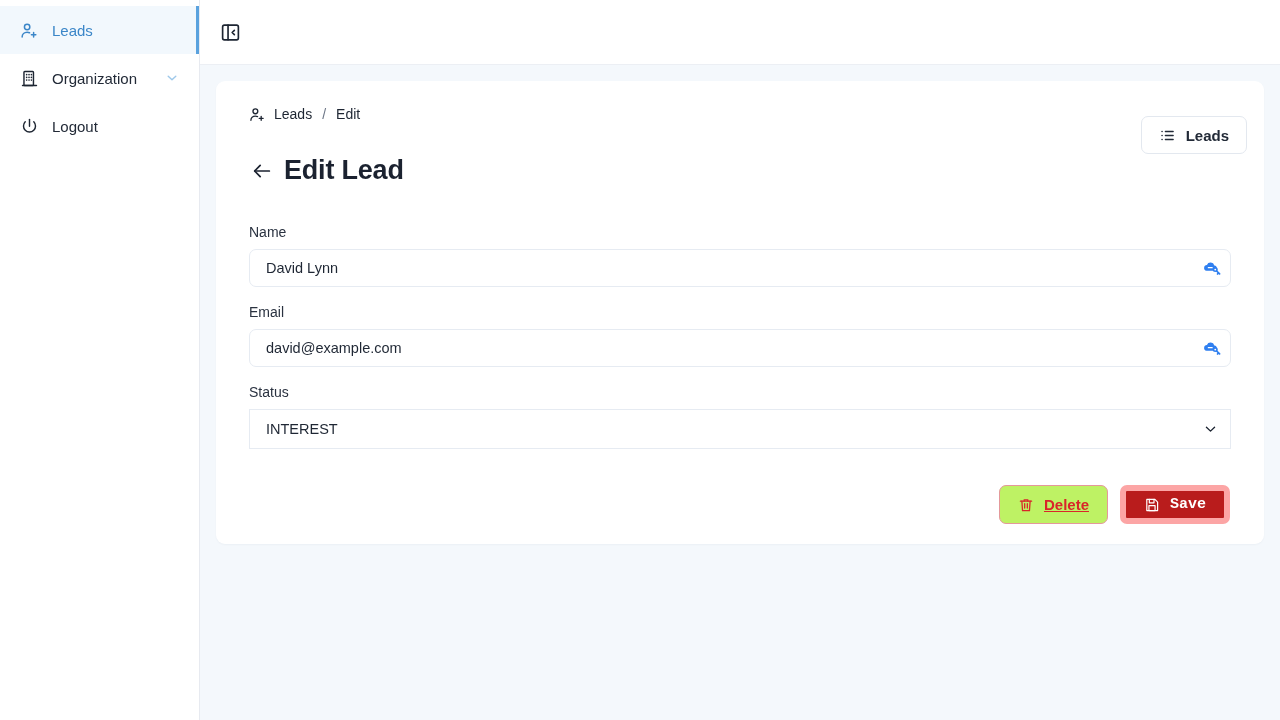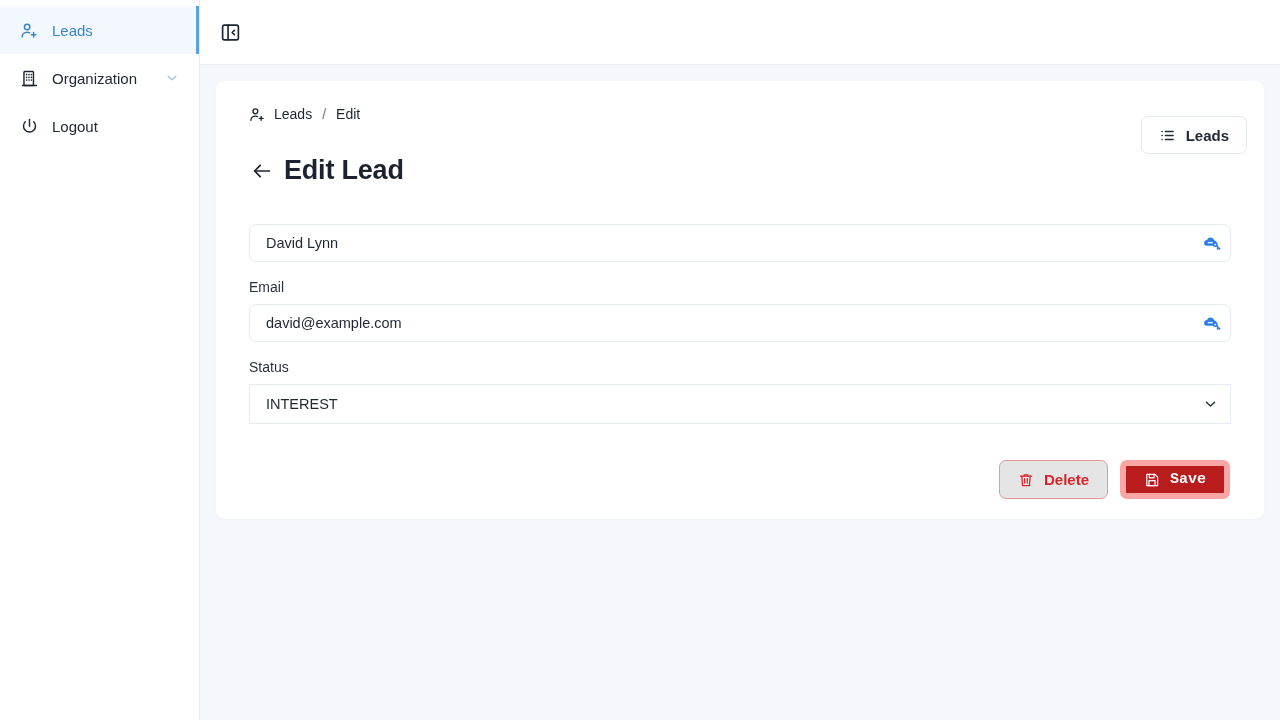--- a/index.html
+++ b/index.html
@@ -228,23 +228,24 @@
     gap: 10px;
     height: 39px;
     padding: 0 18px;
     border-radius: 7px;
     font-size: 15px;
     font-weight: bold;
     cursor: pointer;
     font-family: "Liberation Sans", sans-serif;
   }
   .btn-delete {
-    background: #e5e5e5;
+    background: #bef264;
     color: #d9252a;
     border: 1px solid #e4989b;
+    text-decoration: underline;
   }
   .btn-save {
     background: #b91c1c;
     color: #ffffff;
     border: 6px solid #fca5a5;
     font-family: Liberation Mono, monospace;
   }
   .btn .btn-ico { width: 16px; height: 16px; display: block; }
 </style>
 </head>
@@ -341,20 +342,21 @@
                 <path d="M4.3 6.4h.02M4.3 12h.02M4.3 17.6h.02" stroke-width="2.3"></path>
               </svg>
             </span>
             <span>Leads</span>
           </button>
         </div>
 
         <div class="form">
 
           <div class="field">
+            <label class="field-label">Name</label>
             <div class="input-wrap">
               <input class="text-input" type="text" value="David Lynn" placeholder="Name" style="">
               <span class="autofill-ico">
                 <svg viewBox="0 0 24 24" width="20" height="20" fill="none">
                   <path d="M5.4 15.2a3.4 3.4 0 0 1 .5-6.76 4.7 4.7 0 0 1 8.9.6 3 3 0 0 1-.5 6.16Z" fill="#2f7ff0"></path>
                   <circle cx="15.9" cy="13.9" r="3.0" fill="#2f7ff0"></circle>
                   <circle cx="15.9" cy="13.9" r="1.1" fill="#ffffff"></circle>
                   <path d="M17.6 15.6 L21.1 19.1" stroke="#2f7ff0" stroke-width="2.1" stroke-linecap="round"></path>
                   <path d="M19.6 18.2 L18.6 19.2" stroke="#2f7ff0" stroke-width="2.1" stroke-linecap="round"></path>
                   <path d="M7.6 11.6h4.6" stroke="#ffffff" stroke-width="1.5" stroke-linecap="round"></path>

